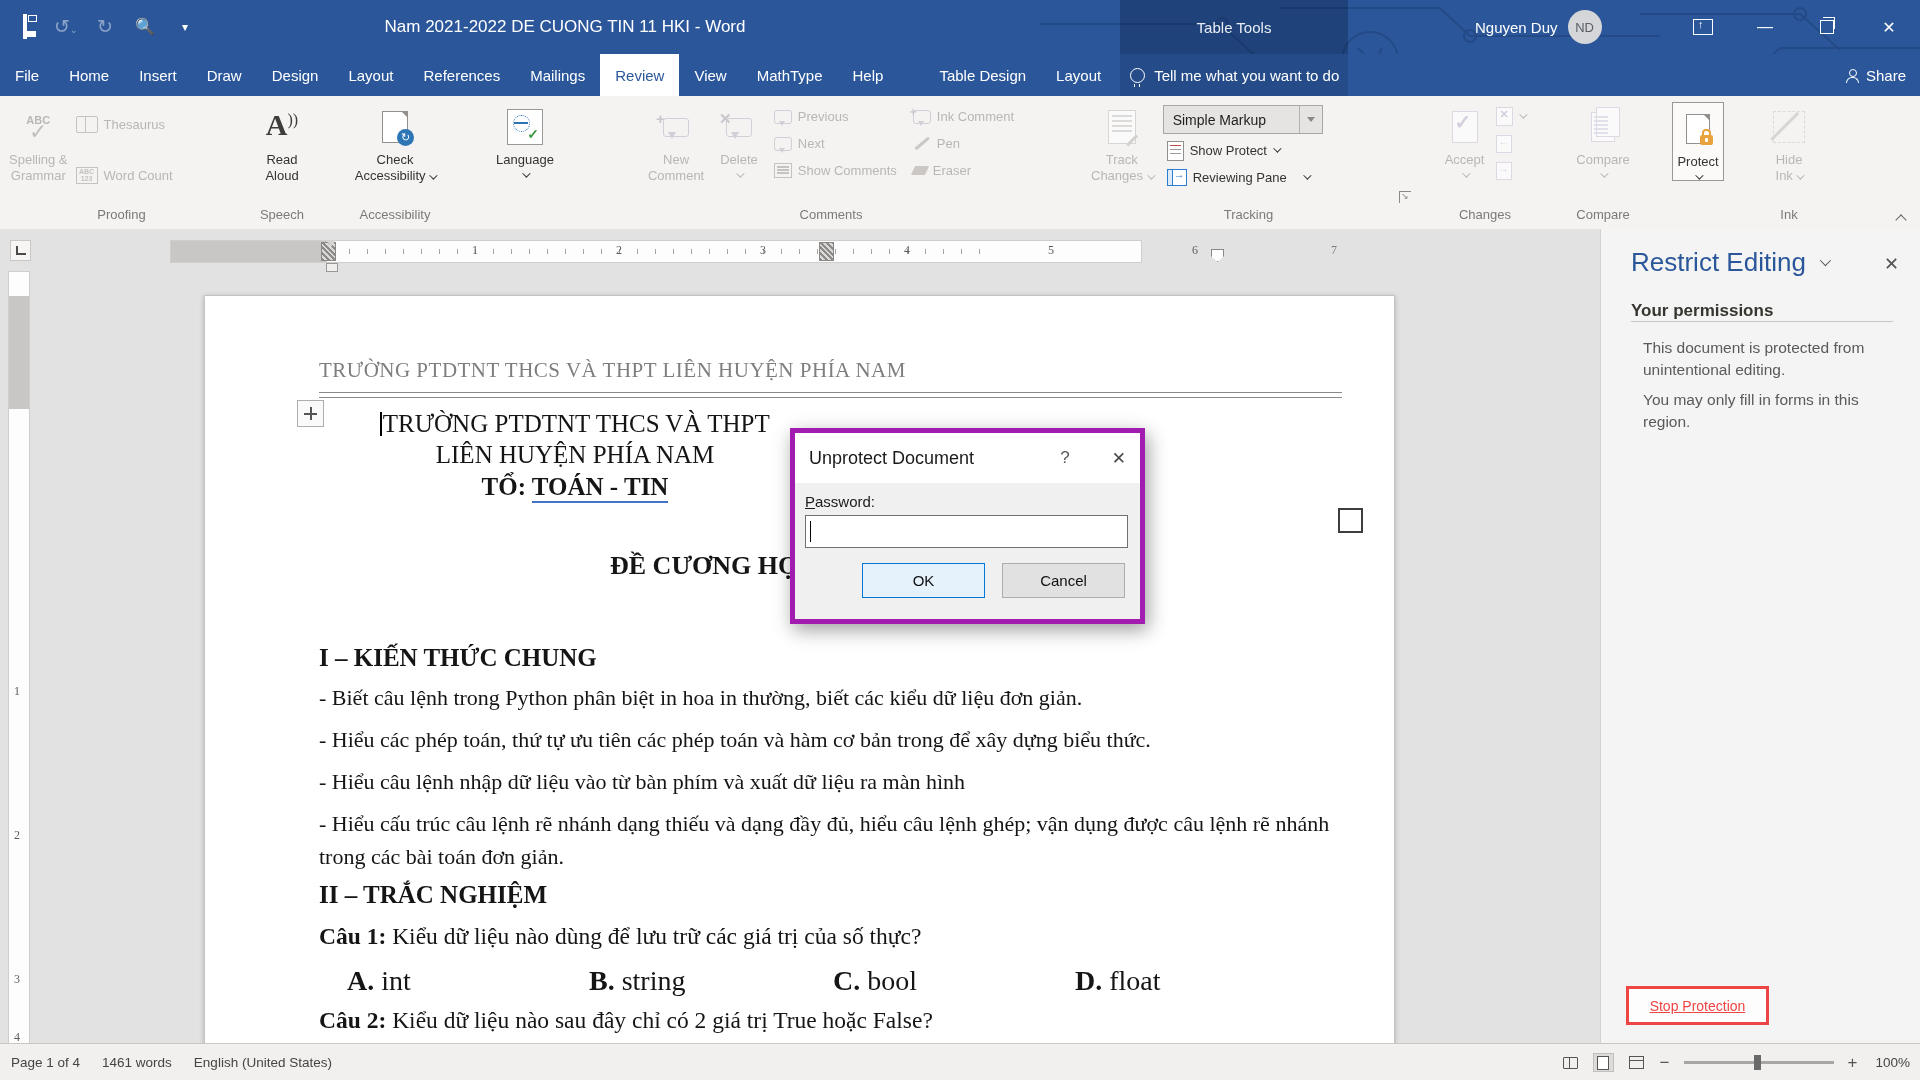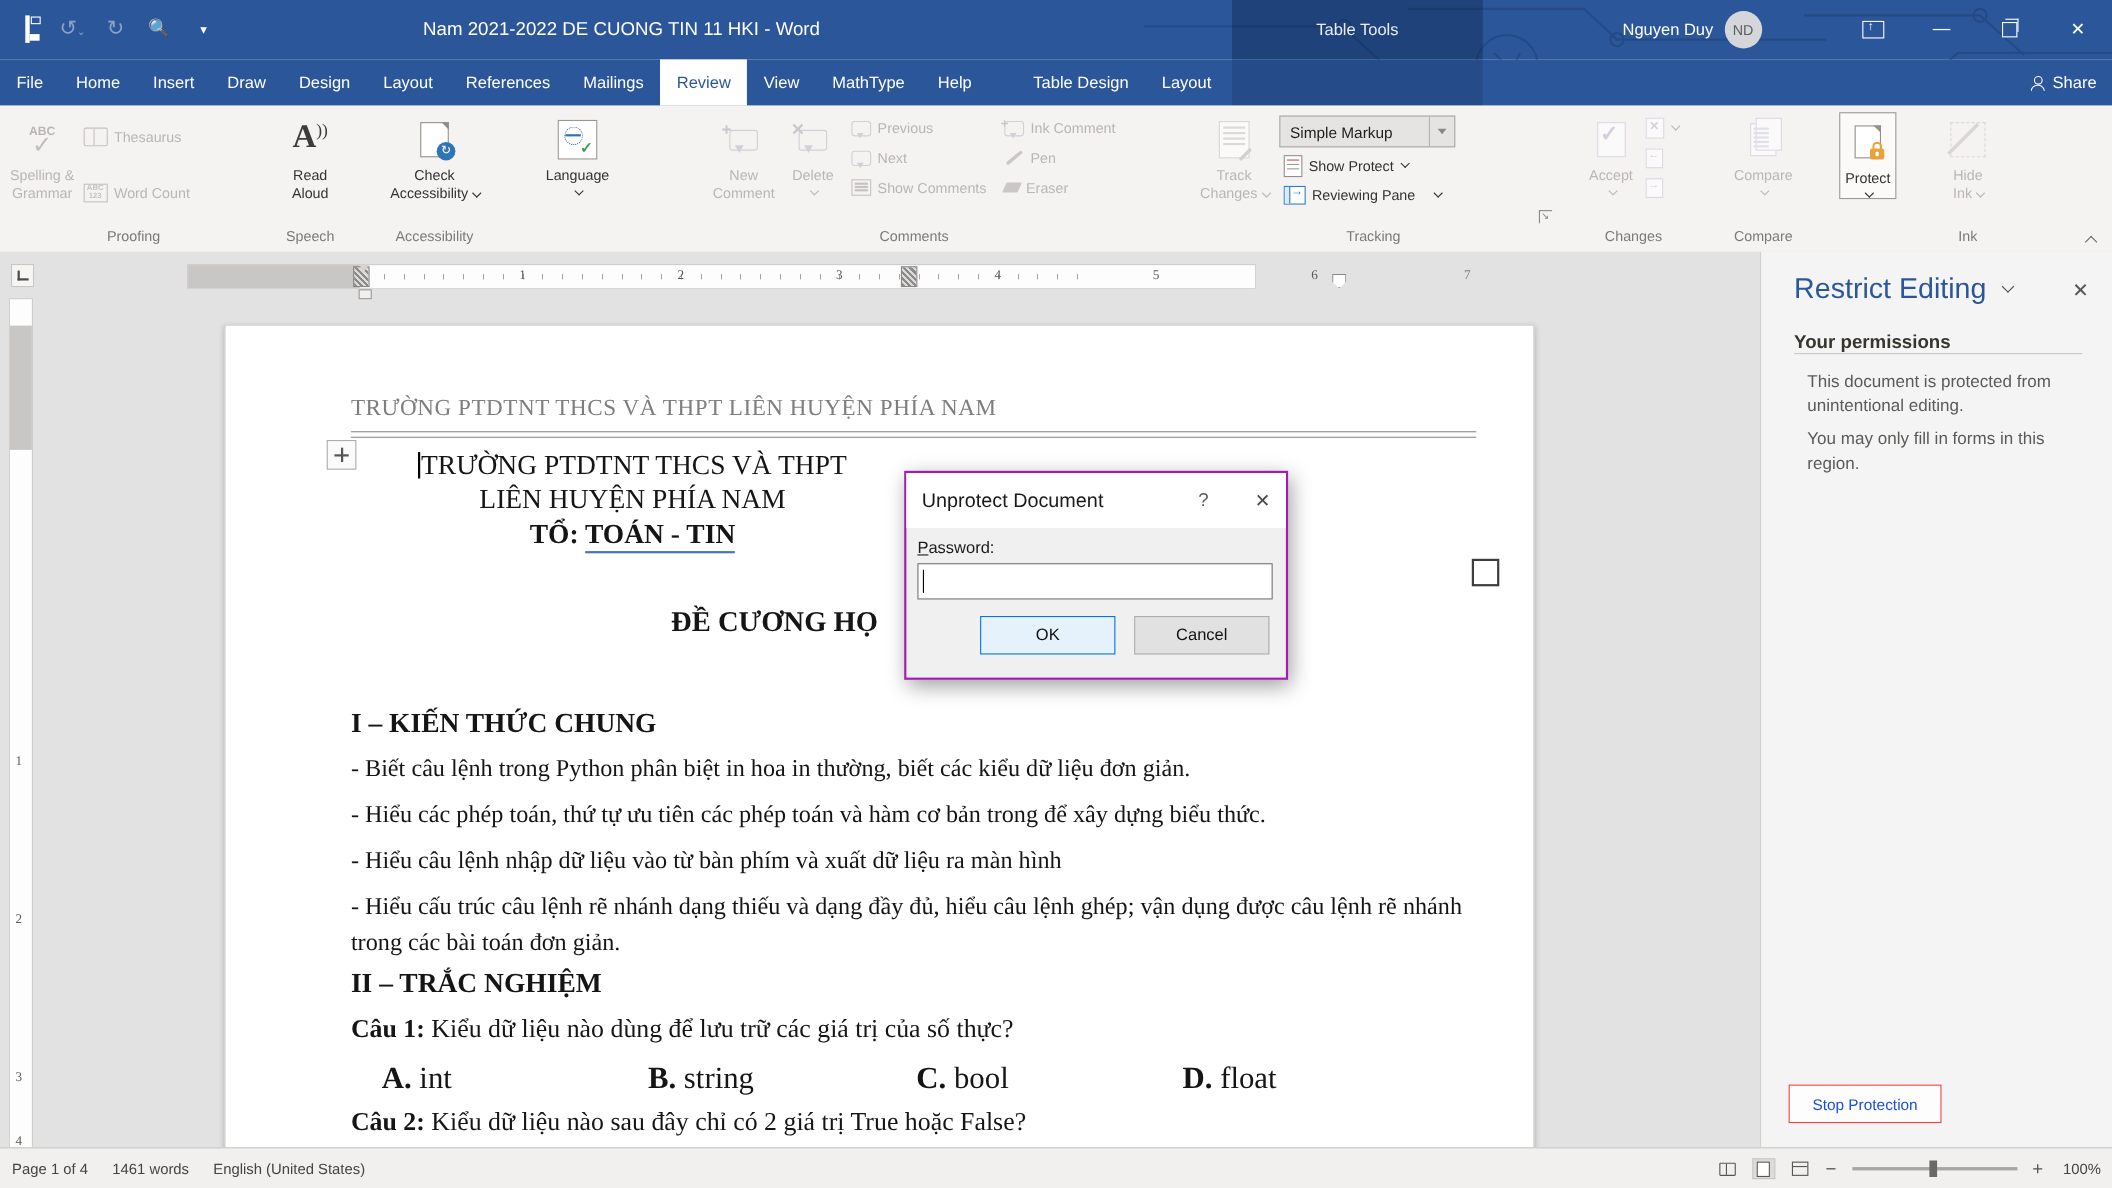--- a/index.html
+++ b/index.html
@@ -140,21 +140,21 @@
   .school .l3{font-weight:bold;margin-top:1px;}
   .l3 u{text-decoration:none;border-bottom:2px solid #4472c4;padding-bottom:1px;}
   .doctitle{position:absolute;left:405px;top:255px;font-size:26px;font-weight:bold;white-space:nowrap;}
   .formbox{position:absolute;left:1133px;top:212px;width:21px;height:21px;border:2px solid #3d3d3d;}
   .h1{position:absolute;left:114px;font-size:25px;font-weight:bold;white-space:nowrap;}
   .para{position:absolute;left:114px;width:1032px;font-size:22px;line-height:33px;}
   .qrow{position:absolute;left:114px;width:1032px;font-size:23.5px;}
   .opt{position:absolute;top:0;font-size:28px;}
   .b{font-weight:bold;}
   
-  .dialog{position:absolute;left:822px;top:428px;width:345px;height:186px;background:#f0f0f0;border:2px solid #a21caf;box-shadow:3px 6px 18px rgba(0,0,0,.38);z-index:50;}
+  .dialog{position:absolute;left:790px;top:428px;width:345px;height:186px;background:#f0f0f0;border:5px solid #a21caf;box-shadow:3px 6px 18px rgba(0,0,0,.38);z-index:50;}
   .dlg-title{height:50px;background:#fff;display:flex;align-items:center;padding:0 14px;font-size:18px;color:#1a1a1a;}
   .dlg-title .t{flex:1;}
   .dlg-help{color:#5a5a5a;font-size:17px;margin-right:42px;}
   .dlg-close{color:#4a4a4a;font-size:17px;}
   .dlg-body{padding:10px 10px 0;}
   .dlg-label{font-size:15px;color:#1a1a1a;}
   .dlg-label u{text-decoration:underline;}
   .dlg-input{margin-top:5px;width:321px;height:31px;background:#fff;border:1px solid #707070;position:relative;}
   .dlg-input .icaret{position:absolute;left:4px;top:5px;width:1.3px;height:21px;background:#000;}
   .dlg-btns{position:absolute;left:0;top:130px;width:100%;display:flex;}
@@ -162,21 +162,21 @@
   .btn-ok{margin-left:67px;background:#e5f1fb;border:1.5px solid #0078d7;color:#111;}
   .btn-cancel{margin-left:17px;background:#e1e1e1;border:1px solid #adadad;color:#111;}
   
   .panel{position:absolute;left:1600px;top:229px;width:320px;height:814px;background:#f4f4f4;border-left:1px solid #d3d1cf;}
   .panel-title{position:absolute;left:30px;top:18px;font-size:26px;color:#2b579a;display:flex;align-items:center;gap:14px;}
   .panel-title .chev{color:#555;width:7px;height:7px;}
   .panel-close{position:absolute;right:22px;top:24px;color:#555;font-size:18px;}
   .perm-head{position:absolute;left:30px;top:72px;width:262px;font-size:17px;font-weight:bold;color:#37352f;border-bottom:1px solid #c9c7c5;padding-bottom:0;}
   .perm-p1{position:absolute;left:42px;top:108px;width:250px;font-size:15.5px;line-height:22px;color:#5c5a58;}
   .perm-p2{position:absolute;left:42px;top:160px;width:262px;font-size:15.5px;line-height:22px;color:#5c5a58;}
-  .stopbtn{position:absolute;left:25px;top:757px;width:137px;height:33px;background:#fdfdfd;border:1px solid #ef4444;font-size:14px;color:#1d4ed8;display:flex;align-items:center;justify-content:center;}
+  .stopbtn{position:absolute;left:25px;top:757px;width:137px;height:33px;background:#fdfdfd;border:3px solid #ef4444;font-size:14px;color:#ef4444;display:flex;align-items:center;justify-content:center;text-decoration:underline;}
   
   .statusbar{position:absolute;left:0;top:1043px;width:1920px;height:37px;background:#f1f0ef;border-top:1px solid #c9c7c5;display:flex;align-items:center;font-size:13.5px;color:#444;}
   .sb-item{padding:0 11px;}
   .sb-right{position:absolute;right:10px;display:flex;align-items:center;gap:14px;}
   .vicon{width:19px;height:17px;position:relative;display:flex;align-items:center;justify-content:center;}
   .vicon.active{background:#dcdbda;outline:1px solid #c2c0be;}
   .ic-bookview{width:13px;height:10px;border:1.4px solid #555;border-radius:1px;position:relative;}
   .ic-bookview:before{content:"";position:absolute;left:5px;top:0;bottom:0;width:1.4px;background:#555;}
   .ic-printview{width:10px;height:12px;border:1.4px solid #555;background:#fff;}
   .ic-webview{width:13px;height:11px;border:1.4px solid #555;position:relative;}
@@ -240,20 +240,24 @@
     <div class="tab">Design</div>
     <div class="tab">Layout</div>
     <div class="tab">References</div>
     <div class="tab">Mailings</div>
     <div class="tab active">Review</div>
     <div class="tab">View</div>
     <div class="tab">MathType</div>
     <div class="tab">Help</div>
     <div class="tab" style="margin-left:26px;">Table Design</div>
     <div class="tab">Layout</div>
+    <div class="tellme">
+      <span class="bulb"></span>
+      <span>Tell me what you want to do</span>
+    </div>
     <div class="share">
       <span class="person"></span>
       <span>Share</span>
     </div>
   </div>
 
   <div class="ribbon">
 
     <div class="rgroup" style="width:243px;">
       <div class="rcontent">

